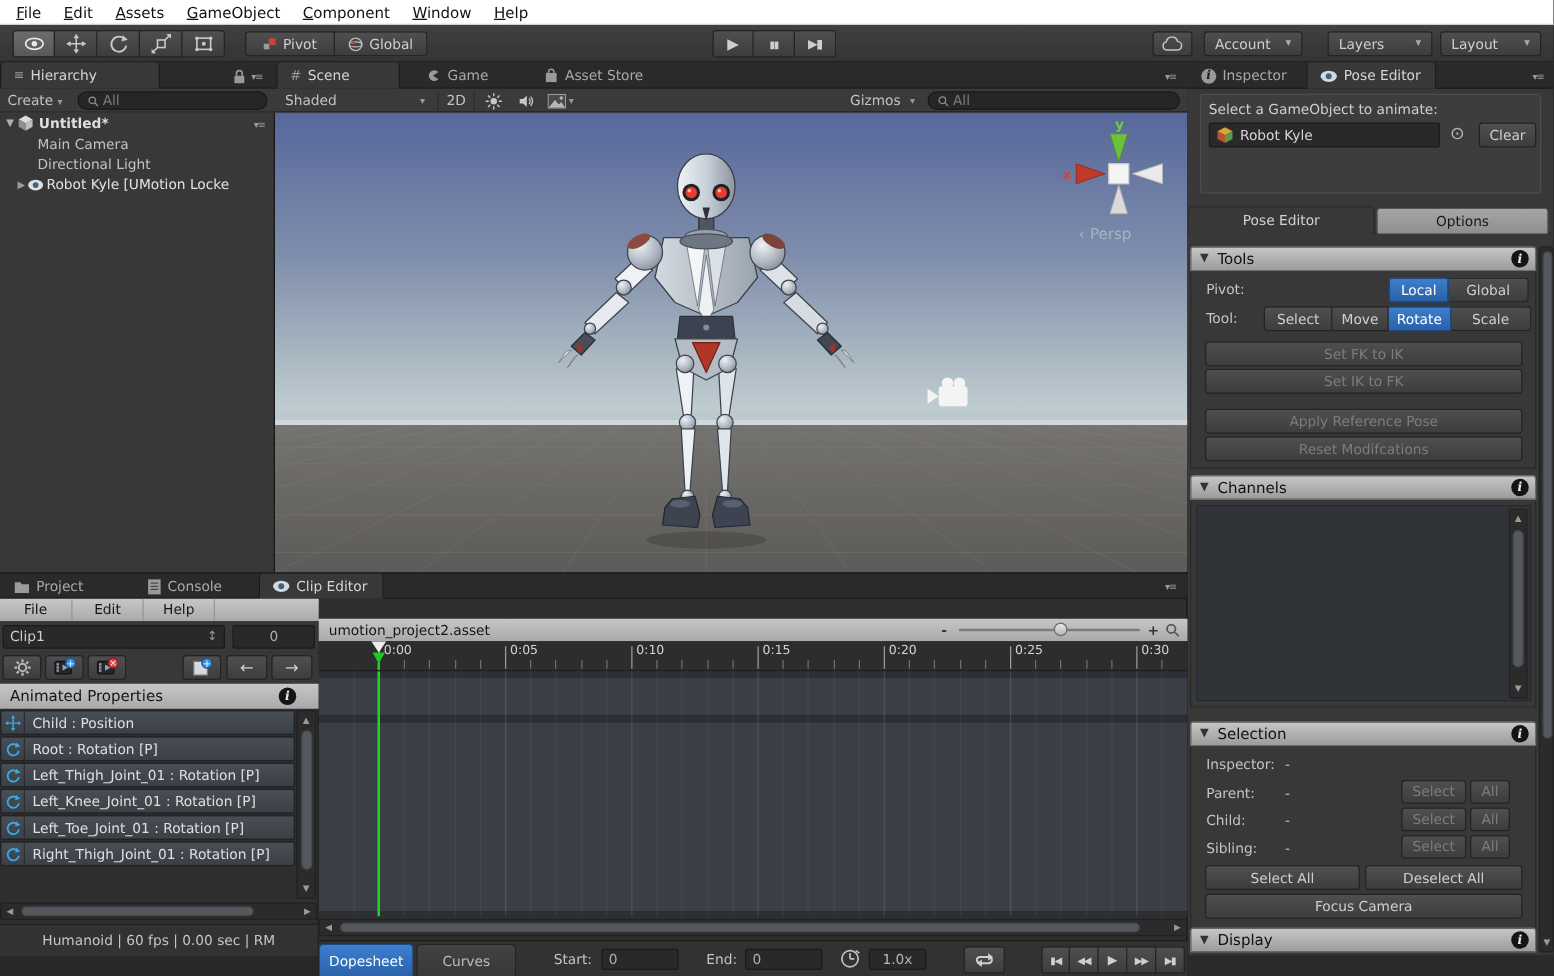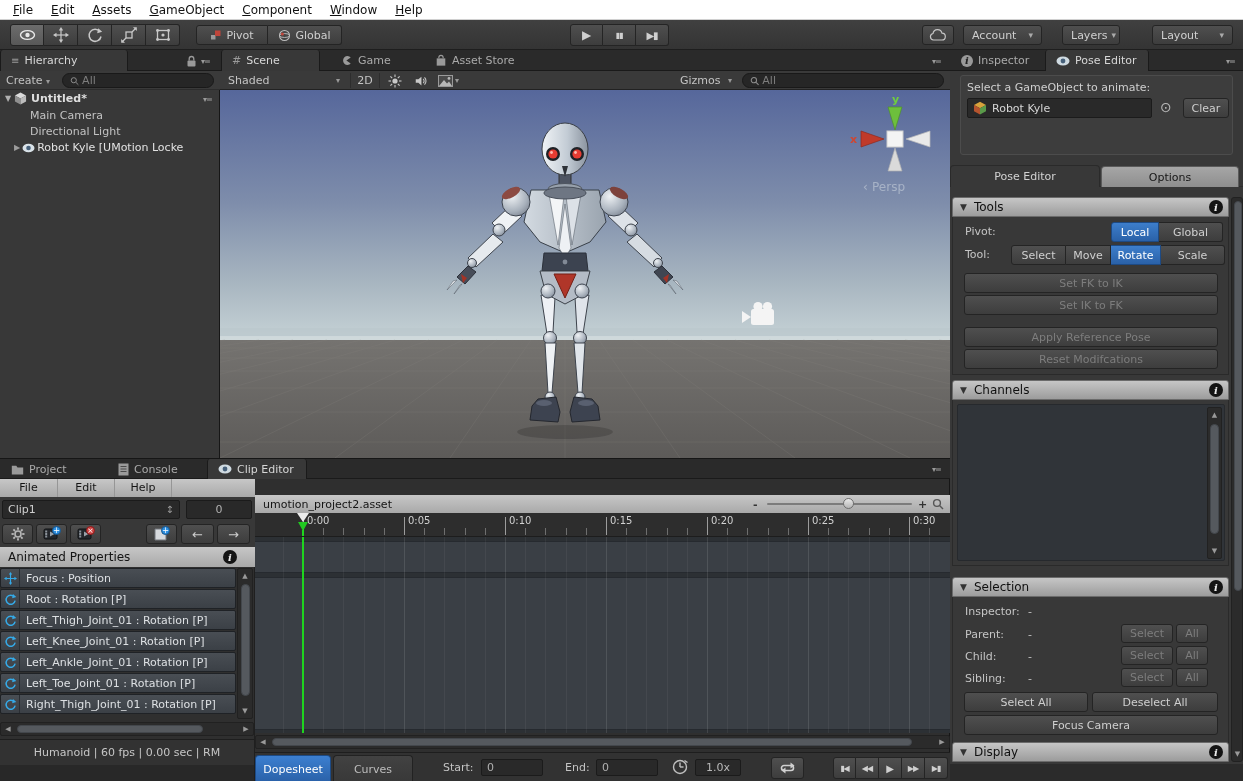--- a/index.html
+++ b/index.html
@@ -142,21 +142,21 @@
     </div>
     <div class="ubtn abs" style="left:922px;top:5px;width:32px;height:20px">
       <svg width="18" height="13" viewBox="0 0 18 13">
           <path d="M4.5 11 a3.3 3.3 0 0 1 -.5 -6.5 a4.6 4.6 0 0 1 9 -.4 a3.1 3.1 0 0 1 -.3 6.9 z" fill="none" stroke="#c6c6c6" stroke-width="1.2"></path>
         </svg>
     </div>
     <div class="ubtn abs" style="left:963px;top:5px;width:79px;height:20px;justify-content:space-between;padding:0 8px">
       <span>Account</span>
         <span style="font-size:9px;color:#aaa">▾</span>
     </div>
-    <div class="ubtn abs" style="left:1062px;top:5px;width:58px;height:20px;justify-content:space-between;padding:0 8px">
+    <div class="ubtn abs" style="left:1062px;top:5px;width:84px;height:20px;justify-content:space-between;padding:0 8px">
       <span>Layers</span>
         <span style="font-size:9px;color:#aaa">▾</span>
     </div>
     <div class="ubtn abs" style="left:1152px;top:5px;width:81px;height:20px;justify-content:space-between;padding:0 8px">
       <span>Layout</span>
         <span style="font-size:9px;color:#aaa">▾</span>
     </div>
   </div>
 
   <div class="abs" style="left:0;top:50px;width:220px;height:408px;background:#383838;border-right:1px solid #161616">
@@ -687,21 +687,21 @@
           <span class="picon">
               <svg width="13" height="13" viewBox="0 0 16 16" stroke="#35aae8" stroke-width="1.4">
                 <line x1="8" y1="2.6" x2="8" y2="13.4"></line>
                 <line x1="2.6" y1="8" x2="13.4" y2="8"></line>
                 <polygon points="8,0 5.9,3.2 10.1,3.2" fill="#35aae8" stroke="none"></polygon>
                 <polygon points="8,16 5.9,12.8 10.1,12.8" fill="#35aae8" stroke="none"></polygon>
                 <polygon points="0,8 3.2,5.9 3.2,10.1" fill="#35aae8" stroke="none"></polygon>
                 <polygon points="16,8 12.8,5.9 12.8,10.1" fill="#35aae8" stroke="none"></polygon>
               </svg>
             </span>
-          <span class="ptxt">Focus : Position</span>
+          <span class="ptxt">Child : Position</span>
         </div>
         <div class="prow">
           <span class="picon">
               <svg width="13" height="13" viewBox="0 0 16 16">
                 <path d="M12.6 4.8 A5.6 5.6 0 1 0 13.7 9.4" fill="none" stroke="#35aae8" stroke-width="1.8"></path>
                 <polygon points="11,1.2 15.2,4.8 10,6.4" fill="#35aae8"></polygon>
               </svg>
             </span>
           <span class="ptxt">Root : Rotation [P]</span>
         </div>
@@ -715,29 +715,20 @@
           <span class="ptxt">Left_Thigh_Joint_01 : Rotation [P]</span>
         </div>
         <div class="prow">
           <span class="picon">
               <svg width="13" height="13" viewBox="0 0 16 16">
                 <path d="M12.6 4.8 A5.6 5.6 0 1 0 13.7 9.4" fill="none" stroke="#35aae8" stroke-width="1.8"></path>
                 <polygon points="11,1.2 15.2,4.8 10,6.4" fill="#35aae8"></polygon>
               </svg>
             </span>
           <span class="ptxt">Left_Knee_Joint_01 : Rotation [P]</span>
-        </div>
-        <div class="prow">
-          <span class="picon">
-              <svg width="13" height="13" viewBox="0 0 16 16">
-                <path d="M12.6 4.8 A5.6 5.6 0 1 0 13.7 9.4" fill="none" stroke="#35aae8" stroke-width="1.8"></path>
-                <polygon points="11,1.2 15.2,4.8 10,6.4" fill="#35aae8"></polygon>
-              </svg>
-            </span>
-          <span class="ptxt">Left_Ankle_Joint_01 : Rotation [P]</span>
         </div>
         <div class="prow">
           <span class="picon">
               <svg width="13" height="13" viewBox="0 0 16 16">
                 <path d="M12.6 4.8 A5.6 5.6 0 1 0 13.7 9.4" fill="none" stroke="#35aae8" stroke-width="1.8"></path>
                 <polygon points="11,1.2 15.2,4.8 10,6.4" fill="#35aae8"></polygon>
               </svg>
             </span>
           <span class="ptxt">Left_Toe_Joint_01 : Rotation [P]</span>
         </div>

